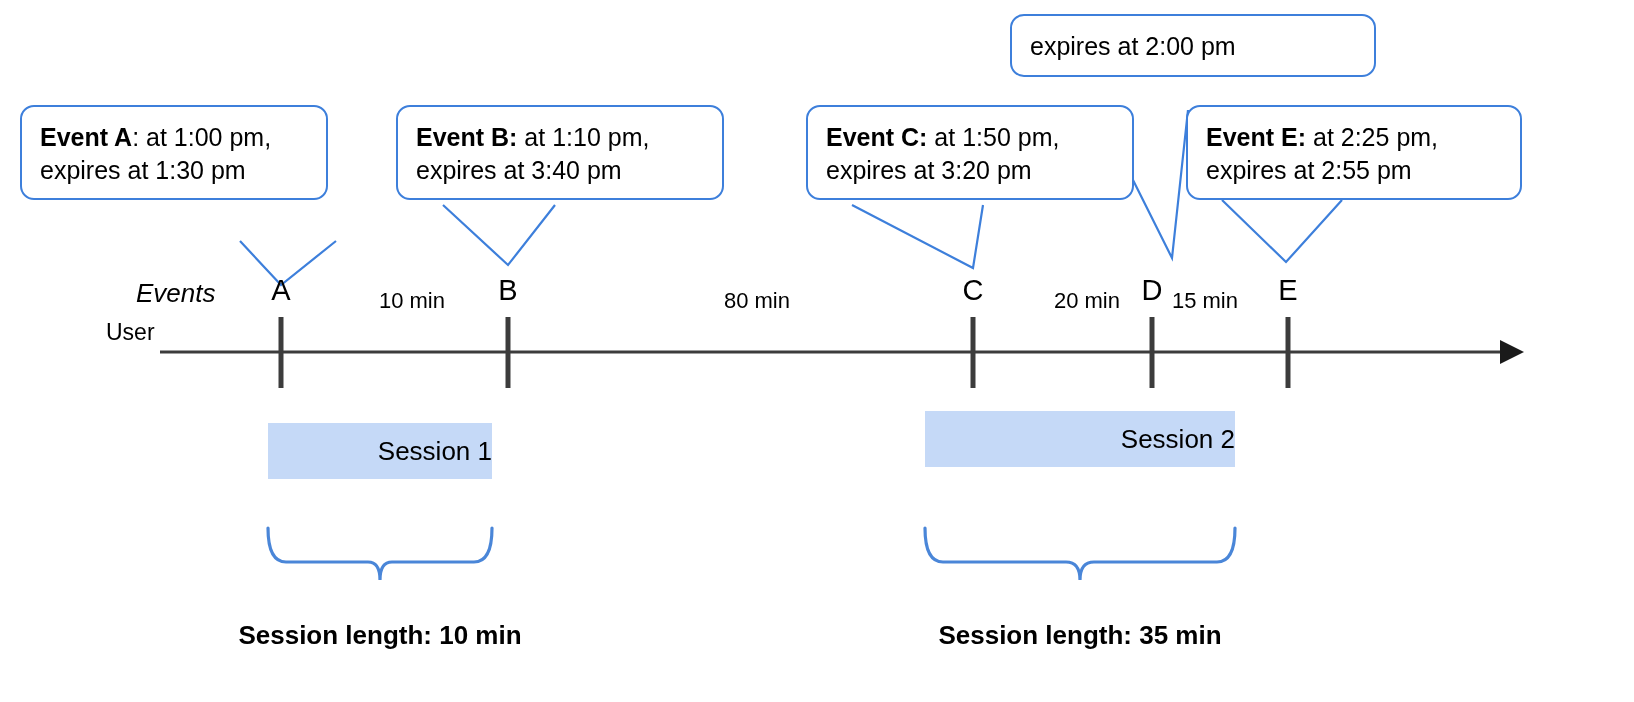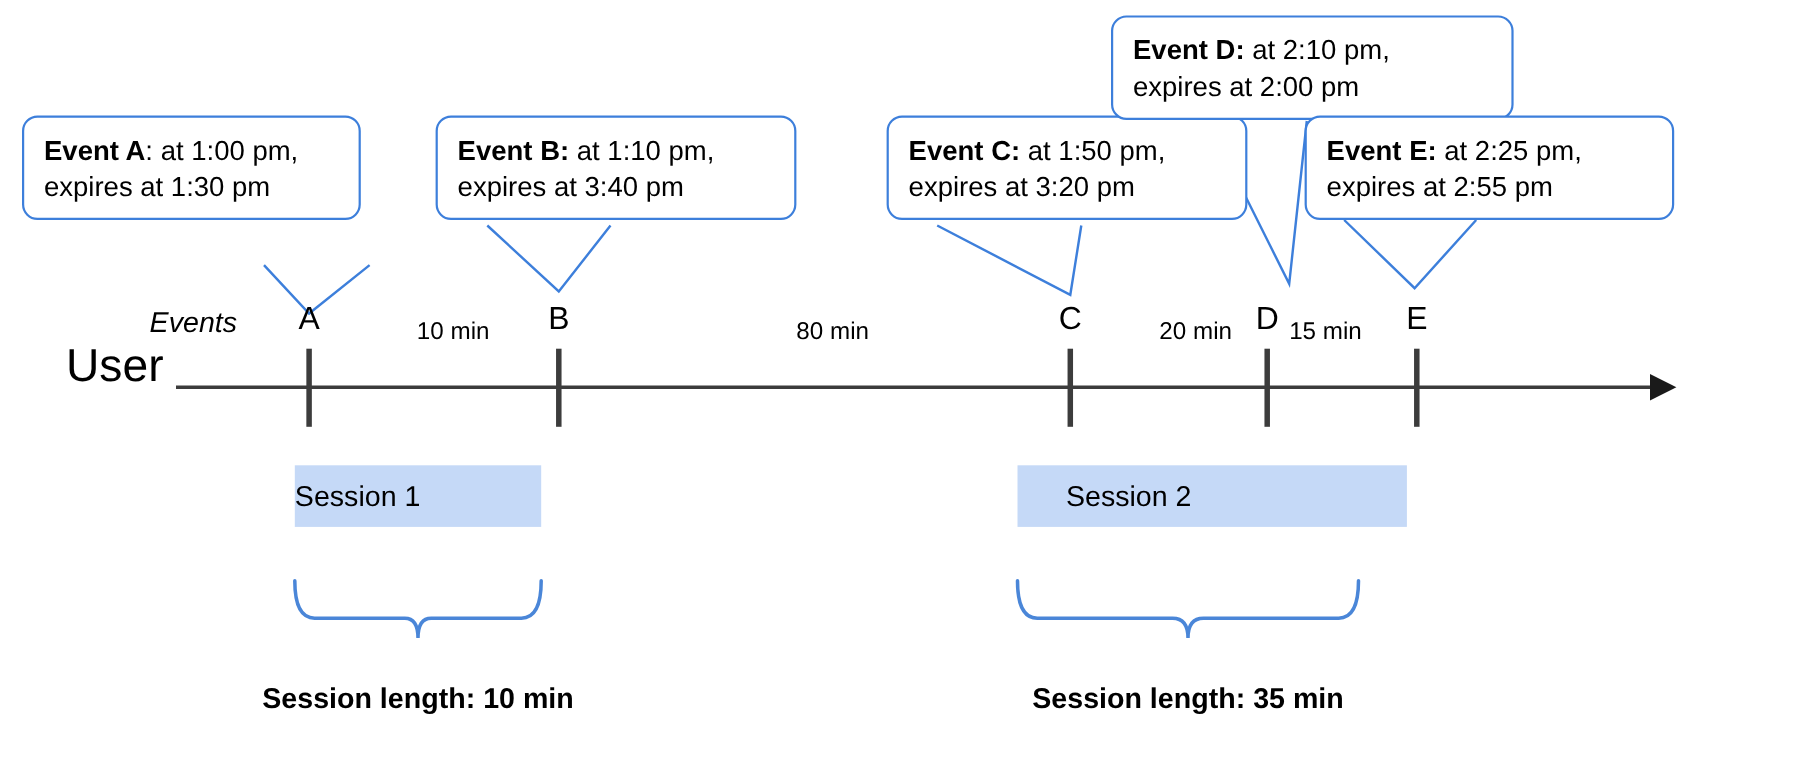--- a/index.html
+++ b/index.html
@@ -36,24 +36,25 @@
     padding: 14px 18px 12px 18px;
     white-space: nowrap;
     z-index: 3;
   }
   .callout b { font-weight: bold; }
   .callout .l2 { display: block; }
 
   
   .axis-name {
     position: absolute;
-    font-size: 42px;
+    font-size: 23px;
     color: #000;
     white-space: nowrap;
     z-index: 2;
+    margin-left: 46px;
   }
   .events-name {
     position: absolute;
     font-size: 26px;
     color: #000;
     white-space: nowrap;
     z-index: 2;
   }
   .marker-label {
     position: absolute;
@@ -70,21 +71,21 @@
     text-align: right;
     white-space: nowrap;
     z-index: 2;
   }
   
   .session-box {
     position: absolute;
     background: #c5d9f7;
     display: flex;
     align-items: center;
-    justify-content: flex-start;
+    justify-content: flex-end;
     font-size: 26px;
     color: #000;
     z-index: 2;
   }
   
   .caption {
     position: absolute;
     font-size: 26px;
     color: #000;
     text-align: center;
@@ -141,21 +142,20 @@
     <span><b>Event B:</b><span> at 1:10 pm,</span></span>
     <span class="l2">expires at 3:40 pm</span>
   </div>
 
   <div class="callout" style="left:806px; top:105px; width:328px;">
     <span><b>Event C:</b><span> at 1:50 pm,</span></span>
     <span class="l2">expires at 3:20 pm</span>
   </div>
 
   <div class="callout" style="left:1010px; top:14px; width:366px;">
-    <span><b>Event D:</b><span> at 2:10 pm,</span></span>
     <span class="l2">expires at 2:00 pm</span>
   </div>
 
   <div class="callout" style="left:1186px; top:105px; width:336px;">
     <span><b>Event E:</b><span> at 2:25 pm,</span></span>
     <span class="l2">expires at 2:55 pm</span>
   </div>
 
   <div class="axis-name" style="left:60px; top:332px; transform:translateY(-50%);">User</div>
 
@@ -168,20 +168,20 @@
   <div class="marker-label" style="left:1268px; top:274px; width:40px;">E</div>
 
   <div class="interval-label" style="left:325px; top:288px; width:120px;">10 min</div>
   <div class="interval-label" style="left:670px; top:288px; width:120px;">80 min</div>
   <div class="interval-label" style="left:1000px; top:288px; width:120px;">20 min</div>
   <div class="interval-label" style="left:1118px; top:288px; width:120px;">15 min</div>
 
   <div class="session-box" style="left:268px; top:423px; width:224px; height:56px;">
     <span>Session 1</span>
   </div>
-  <div class="session-box" style="left:925px; top:423px; width:310px; height:56px;padding-left:44px;">
+  <div class="session-box" style="left:925px; top:411px; width:310px; height:56px;">
     <span>Session 2</span>
   </div>
 
   <div class="caption" style="left:230px; top:620px; width:300px;">Session length: 10 min</div>
   <div class="caption" style="left:930px; top:620px; width:300px;">Session length: 35 min</div>
 
 </div>
 
 </body></html>

